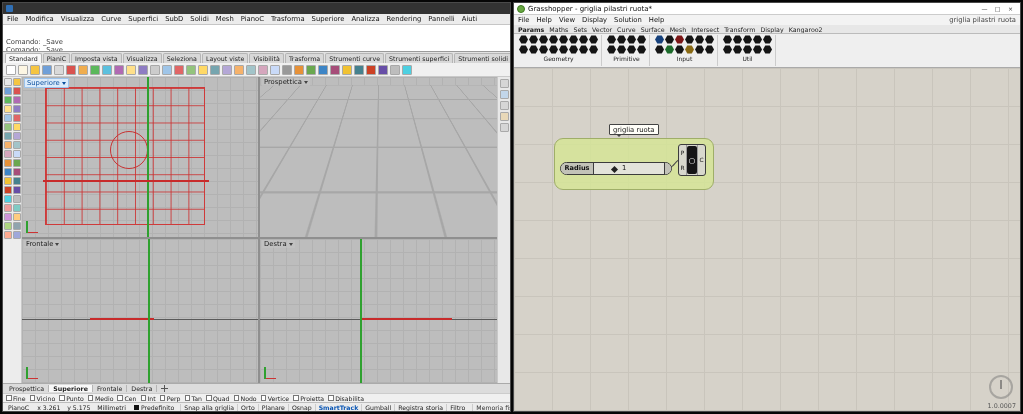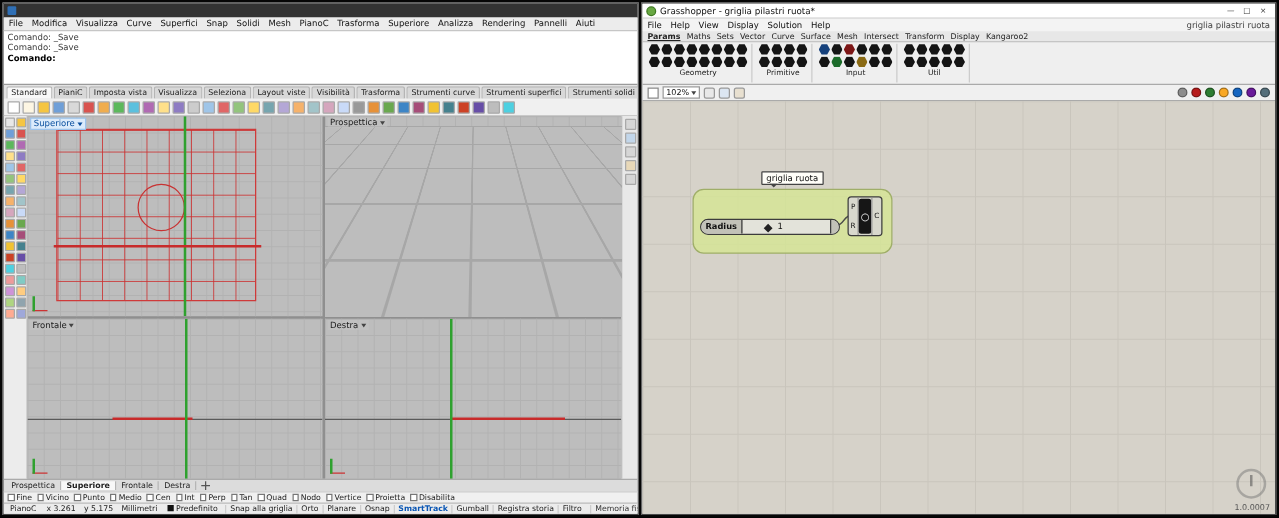--- a/index.html
+++ b/index.html
@@ -11,21 +11,21 @@
   .gh { left:513px; width:508px; background:#f0f0f0; }
 
   
   .r-title { height:11px; background:#333; color:#eee; display:flex; align-items:center; gap:3px; font-size:6.5px; padding:0 3px; flex:0 0 auto; }
   .r-logo { width:7px; height:7px; background:#2f6fb5; border-radius:1px; flex:0 0 auto; }
   .r-title .t { flex:1; white-space:nowrap; overflow:hidden; }
 
   .r-menu { height:10px; display:flex; align-items:center; gap:7px; padding:0 4px; font-size:6.8px; background:#ececec; color:#111; white-space:nowrap; overflow:hidden; flex:0 0 auto; }
   .mitem { cursor:default; }
 
-  .r-cmd { height:44px; background:#fff; border-top:1px solid #c6c6c6; border-bottom:1px solid #9a9a9a; font-size:6.8px; line-height:8.4px; padding:1px 3px; color:#3c3c3c; overflow:hidden; flex:0 0 auto; }
+  .r-cmd { height:28px; background:#fff; border-top:1px solid #c6c6c6; border-bottom:1px solid #9a9a9a; font-size:6.8px; line-height:8.4px; padding:13px 3px; color:#3c3c3c; overflow:hidden; flex:0 0 auto; }
   .r-cmd .prompt { color:#000; font-weight:bold; }
 
   .r-tabs { height:11px; display:flex; align-items:flex-end; padding:0 2px; font-size:6.3px; background:#e2e2e2; white-space:nowrap; overflow:hidden; flex:0 0 auto; }
   .r-tab { padding:1px 3px; border:1px solid #b5b5b5; border-bottom:none; background:#d8d8d8; border-radius:2px 2px 0 0; margin-right:1px; color:#222; }
   .r-tab.active { background:#f8f8f8; }
 
   .r-toolbar { height:14px; display:flex; align-items:center; gap:2px; padding:0 3px; background:#f0f0f0; border-bottom:1px solid #c9c9c9; overflow:hidden; flex:0 0 auto; }
   .tool-ic { width:10px; height:10px; border:1px solid #a9a9a9; border-radius:1px; flex:0 0 auto; }
 
   .r-main { flex:1; display:flex; min-height:0; }
@@ -160,21 +160,21 @@
       <span class="r-logo"></span>
     </div>
 
     <div class="r-menu">
 
     <span class="mitem">File</span>
         <span class="mitem">Modifica</span>
         <span class="mitem">Visualizza</span>
         <span class="mitem">Curve</span>
         <span class="mitem">Superfici</span>
-        <span class="mitem">Snap</span>
+        <span class="mitem">SubD</span>
         <span class="mitem">Solidi</span>
         <span class="mitem">Mesh</span>
         <span class="mitem">PianoC</span>
         <span class="mitem">Trasforma</span>
         <span class="mitem">Superiore</span>
         <span class="mitem">Analizza</span>
         <span class="mitem">Rendering</span>
         <span class="mitem">Pannelli</span>
         <span class="mitem">Aiuti</span>
       </div>
@@ -571,43 +571,20 @@
               <span class="hexic" style="background: rgb(21, 21, 21);"></span>
               <span class="hexic" style="background: rgb(21, 21, 21);"></span>
               <span class="hexic" style="background: rgb(21, 21, 21);"></span>
               <span class="hexic" style="background: rgb(21, 21, 21);"></span>
             </div>
         </div>
         <div class="g-sec-label">Util</div>
       </div>
     </div>
 
-    <div class="g-canvasbar">
-      <span class="g-file-ic"></span>
-      <span class="g-zoom">
-        <span>102%</span>
-        <span class="caret"></span>
-      </span>
-      <span style="display:flex;gap:3px;">
-
-      <span class="bar-ic" style="background: rgb(232, 232, 232);"></span>
-          <span class="bar-ic" style="background: rgb(220, 230, 242);"></span>
-          <span class="bar-ic" style="background: rgb(232, 224, 208);"></span>
-        </span>
-      <span class="g-balls">
-
-      <span class="ball" style="background: rgb(141, 141, 141);"></span>
-          <span class="ball" style="background: rgb(183, 28, 28);"></span>
-          <span class="ball" style="background: rgb(46, 125, 50);"></span>
-          <span class="ball" style="background: rgb(249, 168, 37);"></span>
-          <span class="ball" style="background: rgb(21, 101, 192);"></span>
-          <span class="ball" style="background: rgb(106, 27, 154);"></span>
-          <span class="ball" style="background: rgb(84, 110, 122);"></span>
-        </span>
-    </div>
 
     <div class="g-canvas">
 
       <div class="g-glabel">griglia ruota</div>
       <div class="g-group"></div>
 
       <div class="g-slider">
         <span class="lab">Radius</span>
         <span class="track">
           <span class="grip"></span>

